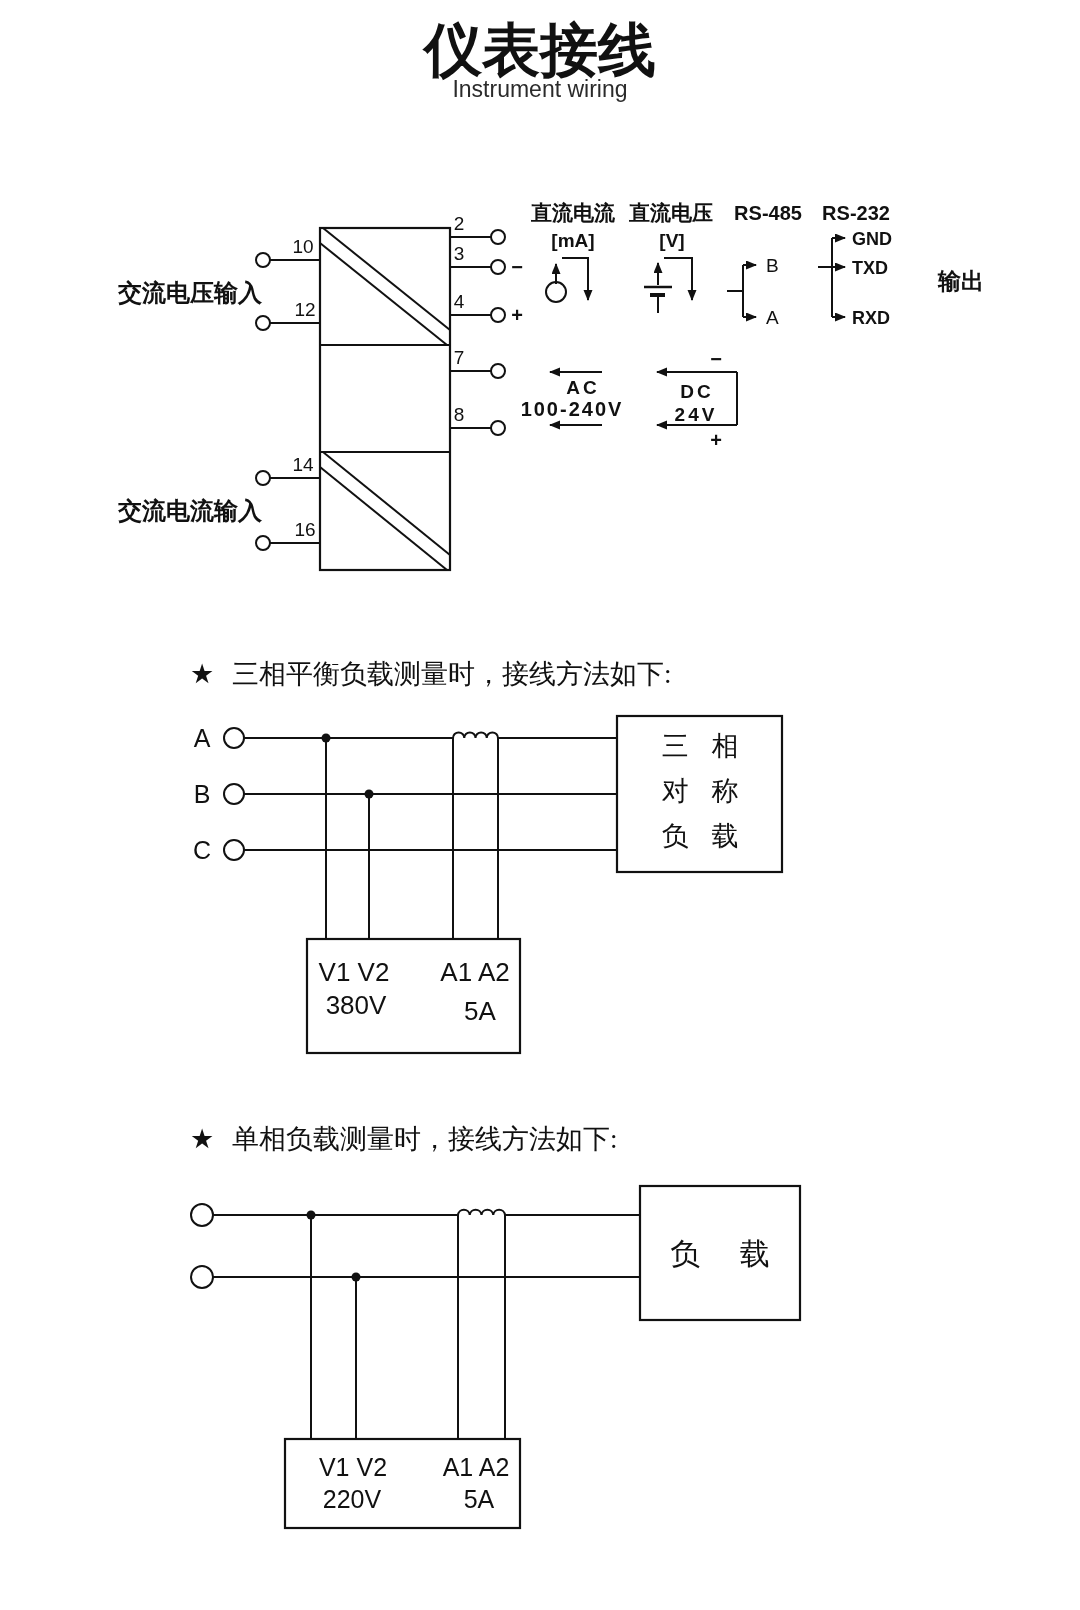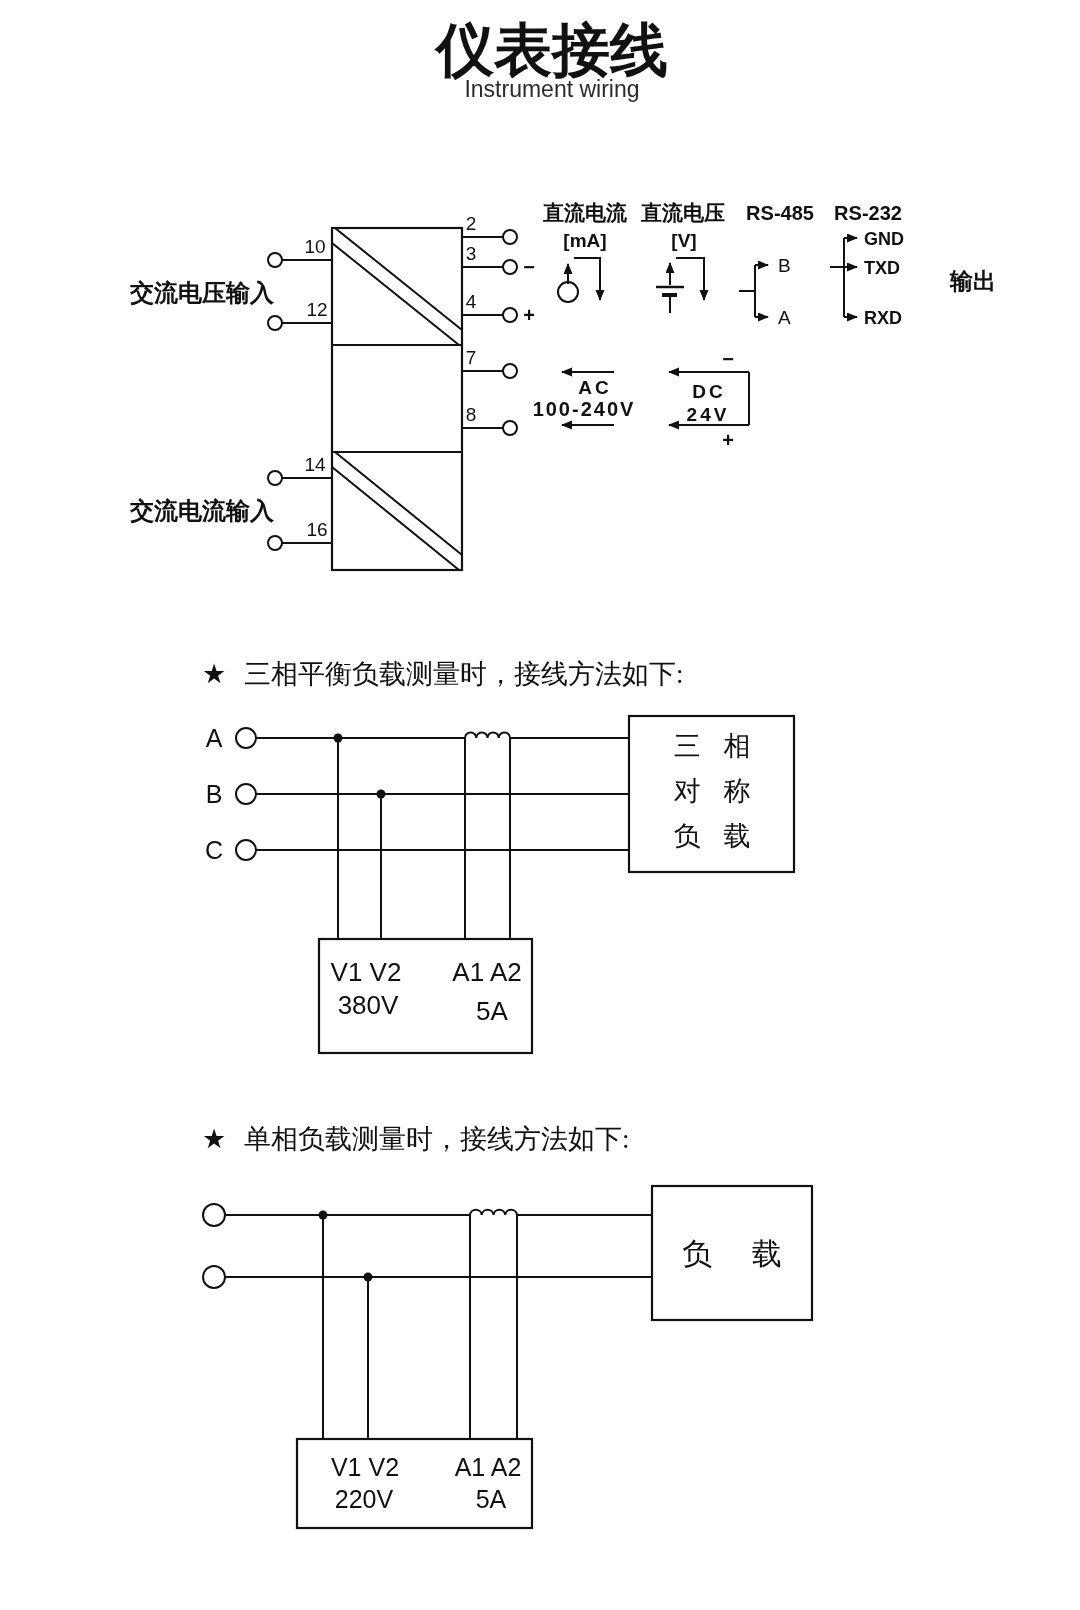--- a/index.html
+++ b/index.html
@@ -1,16 +1,16 @@
 <!DOCTYPE html>
 <html><head>
 <meta charset="utf-8">
 <style>
   html,body{margin:0;padding:0;background:#ffffff;}
-  .page{position:relative;width:988px;height:1610px;background:#ffffff;overflow:hidden;padding-left:12px;}
+  .page{position:relative;width:988px;height:1610px;background:#ffffff;overflow:hidden;}
   svg{display:block;}
   text{font-family:"Liberation Sans",sans-serif;fill:#111;}
   .title{font-size:58px;font-weight:700;}
   .subtitle{font-size:23px;fill:#2b2b2b;}
   .cjk-bold{font-size:24px;font-weight:700;}
   .small-num{font-size:19px;}
   .sig-label{font-size:21px;font-weight:700;}
   .sig-unit{font-size:19px;font-weight:700;}
   .rs-label{font-size:20px;font-weight:700;}
   .rs-pin{font-size:18px;font-weight:700;}

